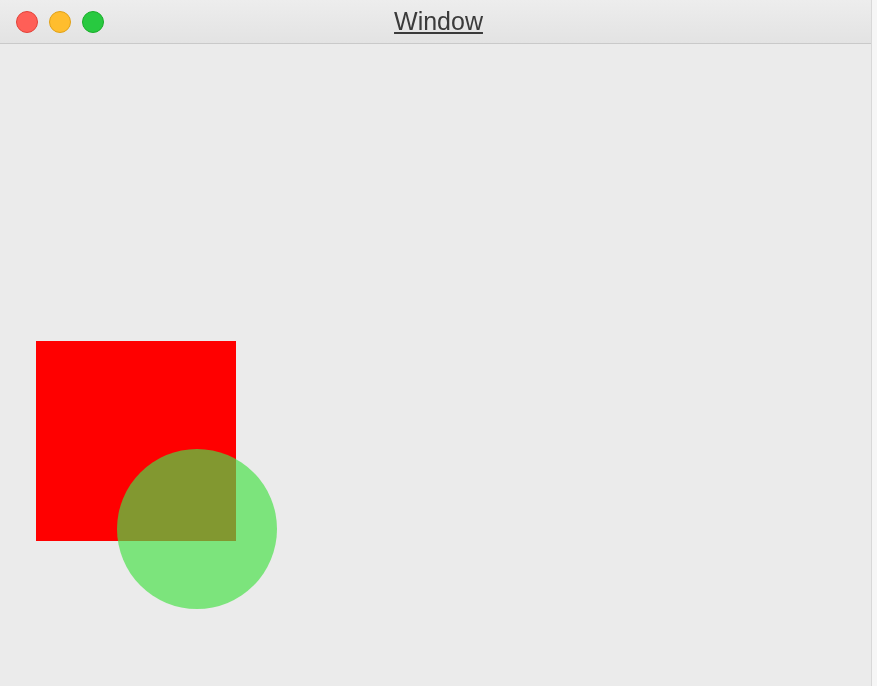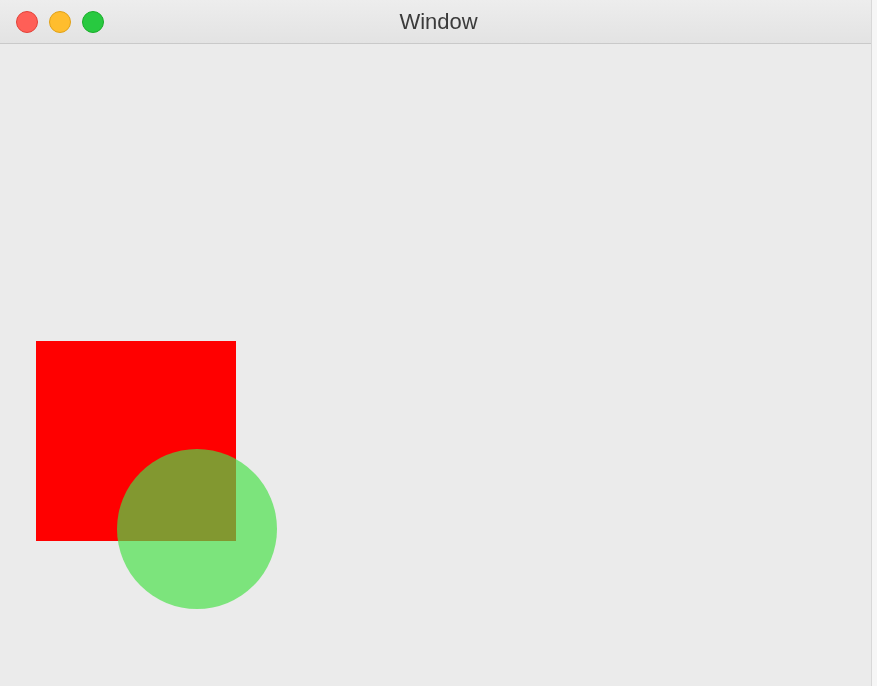--- a/index.html
+++ b/index.html
@@ -44,23 +44,24 @@
     }
     .traffic-light.zoom {
       background: #28c940;
       border: 1px solid #1aad2a;
     }
     .title {
       position: absolute;
       left: 0;
       right: 0;
       text-align: center;
-      font-size: 22px;
+      font-size: 25px;
       color: #3b3b3b;
       pointer-events: none;
+      text-decoration: underline;
     }
     .canvas {
       position: absolute;
       top: 44px;
       left: 0;
       right: 0;
       bottom: 0;
       background: #ebebeb;
     }
     .right-edge {

